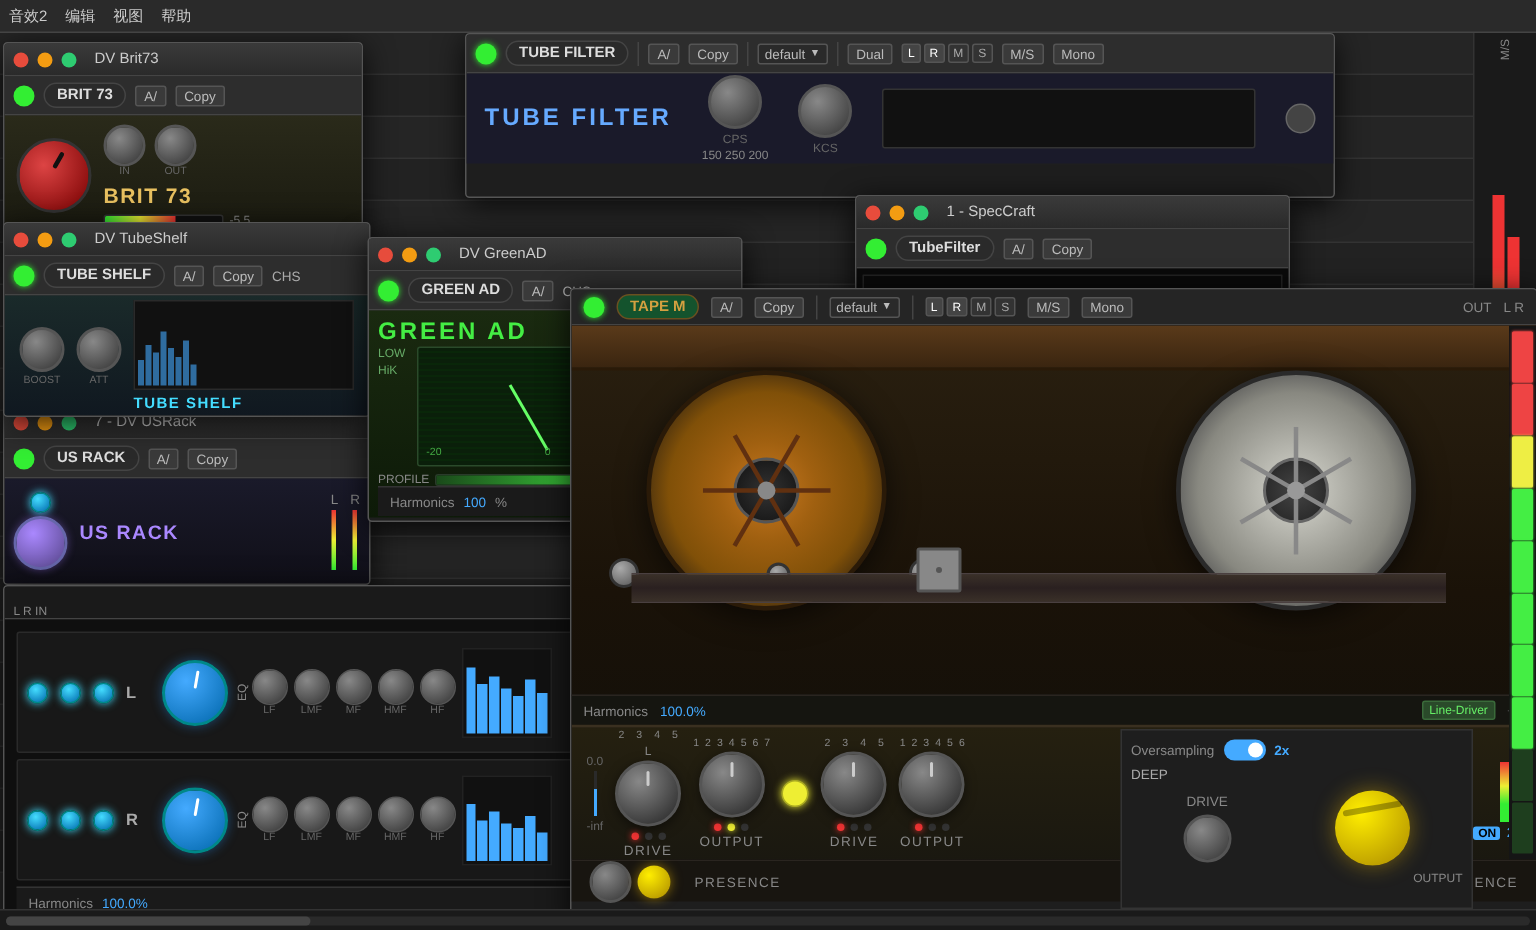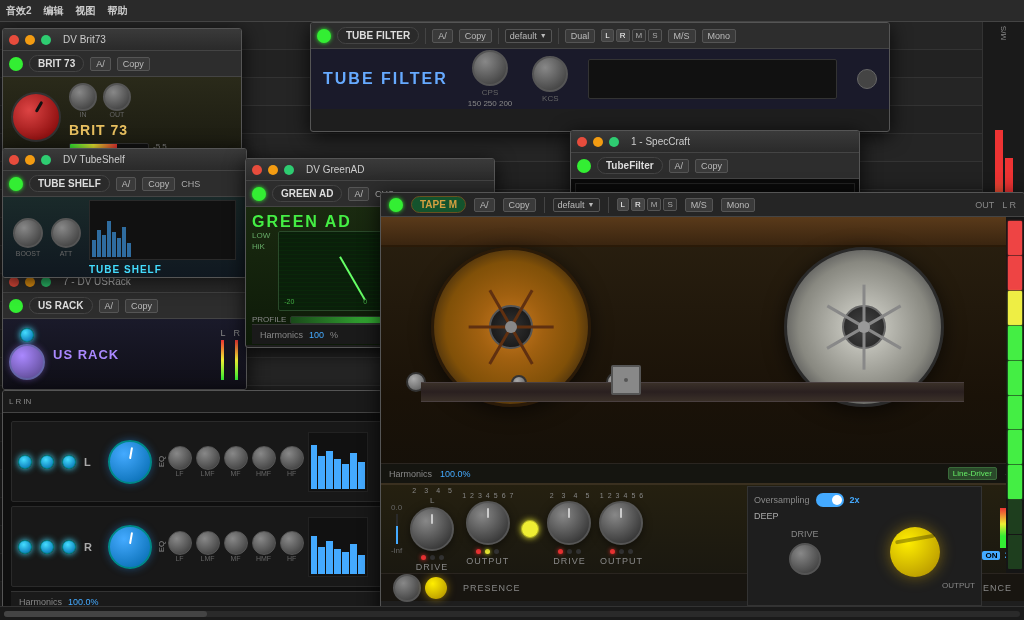--- a/index.html
+++ b/index.html
@@ -587,21 +587,20 @@
       height: 22px;
       background: #2a2a2a;
       border-bottom: 1px solid #444;
       display: flex;
       align-items: center;
       padding: 0 6px;
       gap: 12px;
       z-index: 100;
       font-size: 10px;
       color: #ccc;
-      font-weight: bold;
     }
 
     
     .lrms-btn {
       padding: 1px 3px;
       background: #333;
       border: 1px solid #555;
       border-radius: 2px;
       font-size: 8px;
       color: #aaa;
@@ -941,21 +940,21 @@
       <div style="width:3px;height:40px;background:linear-gradient(180deg,#e33,#ee3,#3e3);"></div>
     </div>
     <div style="display:flex;flex-direction:column;align-items:center;gap:2px;font-size:9px;color:#888;">
       <span>R</span>
       <div style="width:3px;height:40px;background:linear-gradient(180deg,#e33,#ee3,#3e3);"></div>
     </div>
   </div>
 </div>
 
 <div class="plugin-window us-rack-eq-window">
-  <div class="plugin-titlebar" style="background:#1a1a1a;">
+  <div class="plugin-titlebar" style="background:#1a1a1a;align-items:flex-end;">
     <span style="font-size:8px;color:#888;">L R IN</span>
   </div>
   <div class="us-rack-eq-body">
 
     <div class="rack-row">
       <div class="rack-power"></div>
       <div class="rack-power" style="background:radial-gradient(circle at 40% 30%,#4df,#06a);"></div>
       <div class="rack-power" style="background:radial-gradient(circle at 40% 30%,#4df,#06a);"></div>
       <span class="rack-label">L</span>
       <div class="rack-knob-blue"></div>

